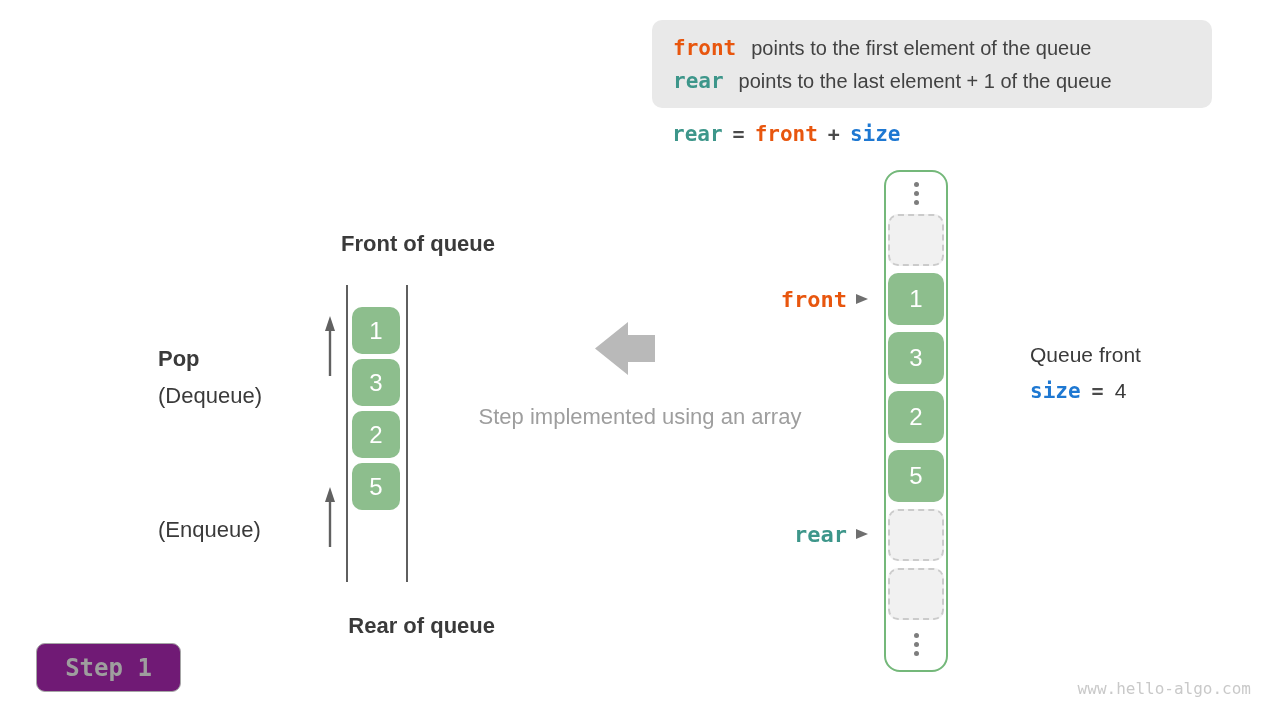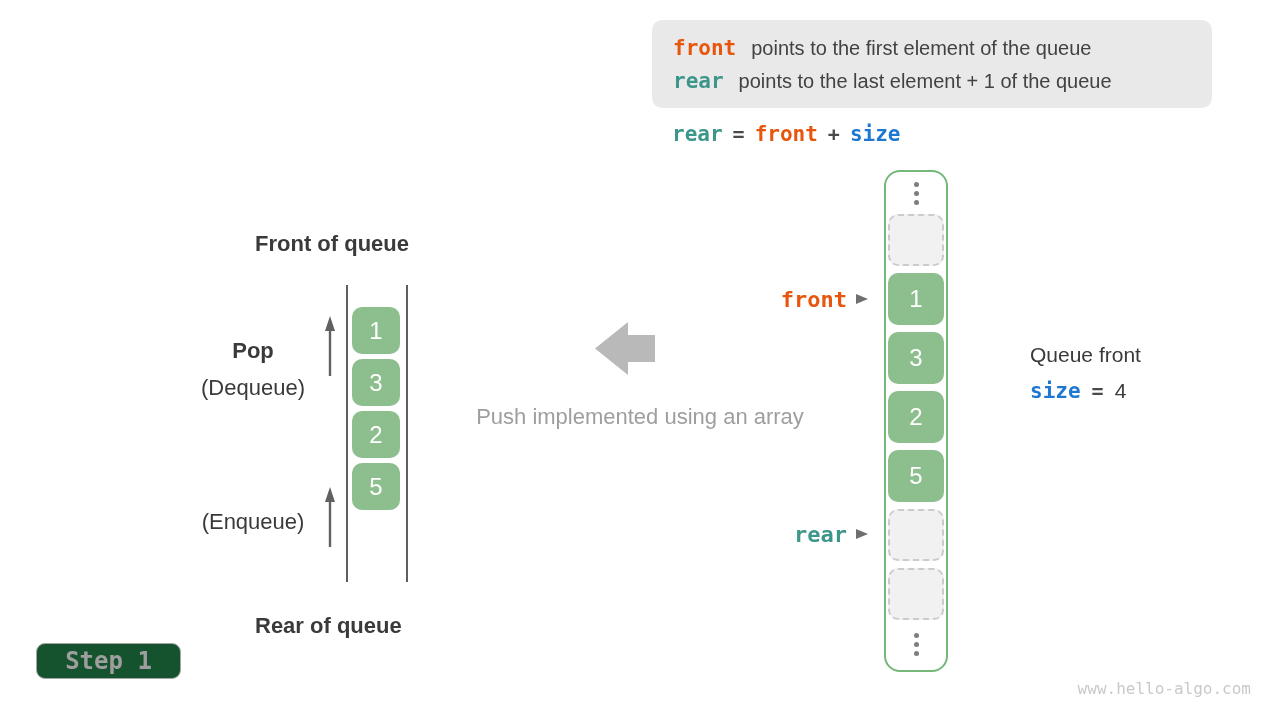--- a/index.html
+++ b/index.html
@@ -24,37 +24,37 @@
   .kw-front{color:#e8560e;}
   .kw-rear{color:#3d968a;}
   .kw-size{color:#1e78d2;text-align:right;}
 
   
   .formula{left:672px;top:122px;font-size:21px;display:flex;align-items:baseline;}
   .formula .op{color:#4a4a4a;margin:0 10px;font-size:20px;}
 
   
   .lq-front-label,.lq-rear-label{
-    left:255px;width:240px;text-align:left;
+    left:255px;width:240px;text-align:right;
     font-size:22px;font-weight:bold;color:#3a3a3a;
   }
   .lq-front-label{top:231px;}
   .lq-rear-label{top:613px;}
   .chan-line{width:2px;background:#5f5f5f;top:285px;height:297px;}
   .chan-left{left:346px;}
   .chan-right{left:406px;}
   .lq-boxes{
     left:352px;top:307px;display:flex;flex-direction:column;gap:5px;align-items:center;
   }
   .lq-box{
     width:48px;height:47px;border-radius:10px;background:#8dbe8d;
     display:flex;align-items:center;justify-content:center;
     color:#ffffff;font-size:24px;
   }
-  .op-label{width:190px;text-align:center;line-height:37px;font-size:22px;color:#3a3a3a;}
+  .op-label{width:190px;text-align:left;line-height:37px;font-size:22px;color:#3a3a3a;margin-top:8px;}
   .op-label .op-title{font-weight:bold;display:block;}
   .op-label .op-sub{display:block;}
   .pop-label{left:158px;top:332px;}
   .push-label{left:158px;top:503px;}
   .thin-arrow{left:322px;width:16px;height:62px;}
   .pop-arrow{top:316px;}
   .push-arrow{top:487px;}
 
   
   .big-arrow{left:595px;top:322px;width:60px;height:53px;}
@@ -97,22 +97,22 @@
 
   
   .qsize{left:1030px;top:343px;}
   .qsize-title{font-size:21px;color:#3a3a3a;}
   .qsize-line{margin-top:12px;display:flex;align-items:baseline;font-size:21px;color:#3a3a3a;}
   .qsize-line .kw{font-size:21px;}
   .qsize-line .op{margin:0 11px;font-size:20px;color:#4a4a4a;}
 
   
   .step-badge{
-    left:36px;top:643px;width:145px;height:36px;box-sizing:border-box;
-    border:1.5px solid #a6a6a6;border-radius:9px;background:#14532d;
+    left:36px;top:643px;width:145px;height:49px;box-sizing:border-box;
+    border:1.5px solid #a6a6a6;border-radius:9px;background:#701a75;
     display:flex;align-items:center;justify-content:center;
     font-size:24px;color:#9e9e9e;
   }
   .watermark{
     right:29px;top:679px;font-size:16px;color:#c9c9c9;font-weight:normal;
   }
 </style>
 </head>
 <body>
 
@@ -172,21 +172,21 @@
   <polygon points="8,0 3,15 13,15" fill="#616161"></polygon>
 </svg>
 <svg class="abs thin-arrow push-arrow" viewBox="0 0 16 62">
   <line x1="8" y1="60" x2="8" y2="12" stroke="#616161" stroke-width="2.4"></line>
   <polygon points="8,0 3,15 13,15" fill="#616161"></polygon>
 </svg>
 
 <svg class="abs big-arrow" viewBox="0 0 60 53">
   <polygon points="0,26.5 33,0 33,13 60,13 60,40 33,40 33,53" fill="#b9b9b9"></polygon>
 </svg>
-<div class="abs center-caption">Push implemented using an array</div>
+<div class="abs center-caption">Step implemented using an array</div>
 
 <div class="abs arr-panel">
   <div class="abs vdots vdots-top">
       <i></i>
       <i></i>
       <i></i>
     </div>
   <div class="abs cells-wrap">
 
       <div class="arr-cell t-empty">

